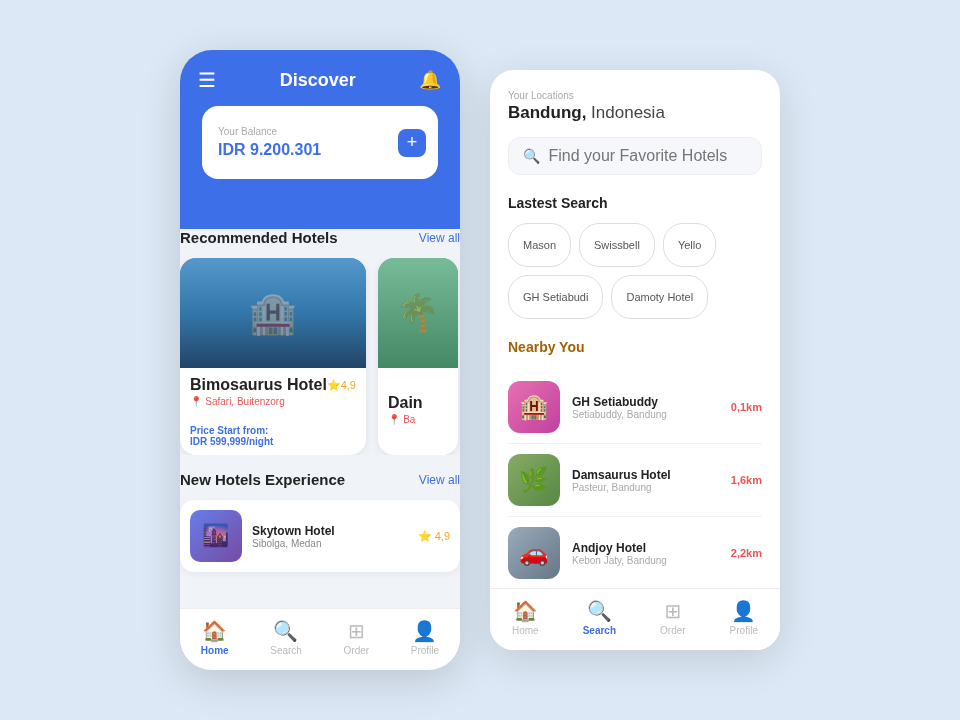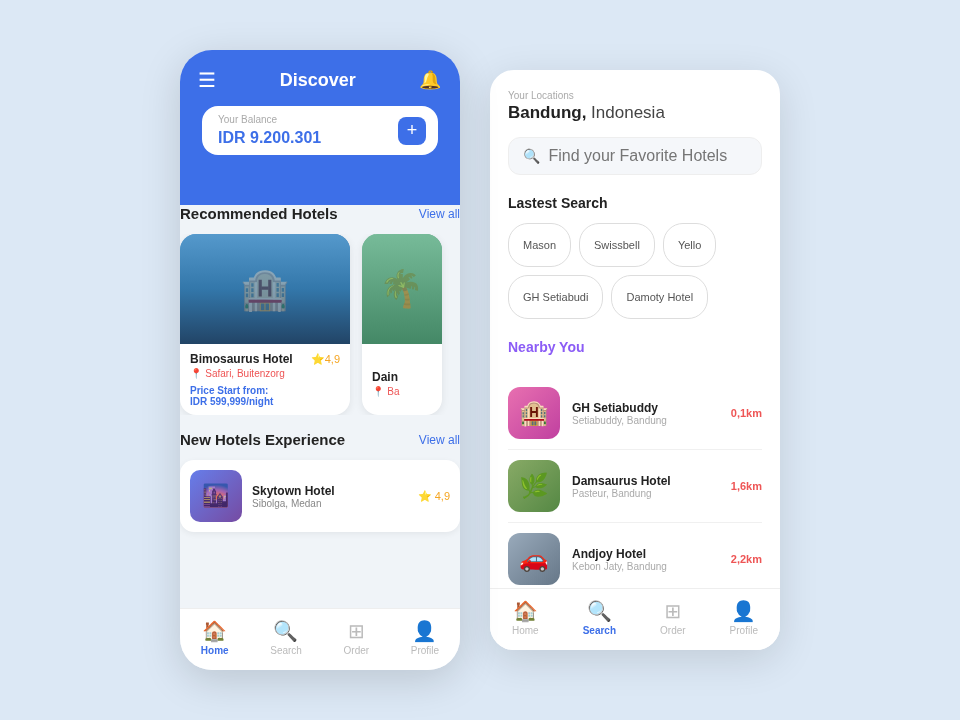--- a/index.html
+++ b/index.html
@@ -50,21 +50,21 @@
       font-size: 18px;
     }
     .bell-icon {
       color: white;
       font-size: 18px;
     }
 
     .balance-card {
       background: white;
       border-radius: 16px;
-      padding: 8px 16px;
+      padding: 20px 16px;
       margin: 0 4px;
       position: relative;
     }
     .balance-label {
       font-size: 10px;
       color: #aaa;
       margin-bottom: 4px;
     }
     .balance-amount {
       color: #3d6fe8;
@@ -169,39 +169,39 @@
       align-items: center;
       justify-content: center;
       font-size: 36px;
       opacity: 0.5;
     }
 
     .hotel-card-body {
       padding: 8px 10px;
     }
     .hotel-card-name {
-      font-size: 12px;
+      font-size: 16px;
       font-weight: 700;
       color: #222;
     }
     .hotel-card-rating {
       display: flex;
       justify-content: flex-end;
       font-size: 11px;
       color: #f5a623;
     }
     .hotel-card-location {
       font-size: 10px;
       color: #e55;
       margin-top: 2px;
     }
     .hotel-card-price {
       font-size: 9px;
       color: #888;
-      margin-top: 6px;
+      margin-top: 18px;
     }
     .hotel-card-price span {
       color: #3d6fe8;
       font-weight: 700;
       font-size: 10px;
     }
 
     
     .new-hotel-item {
       background: white;
@@ -345,22 +345,22 @@
       border-radius: 20px;
       padding: 15px 14px;
       font-size: 11px;
       color: #555;
       cursor: pointer;
     }
 
     .nearby-title {
       font-size: 14px;
       font-weight: 700;
-      color: #8b5cf6;
-      margin-bottom: 22px;
+      color: #a16207;
+      margin-bottom: 16px;
     }
     .nearby-list {
       display: flex;
       flex-direction: column;
       gap: 0;
     }
     .nearby-item {
       display: flex;
       align-items: center;
       gap: 12px;

